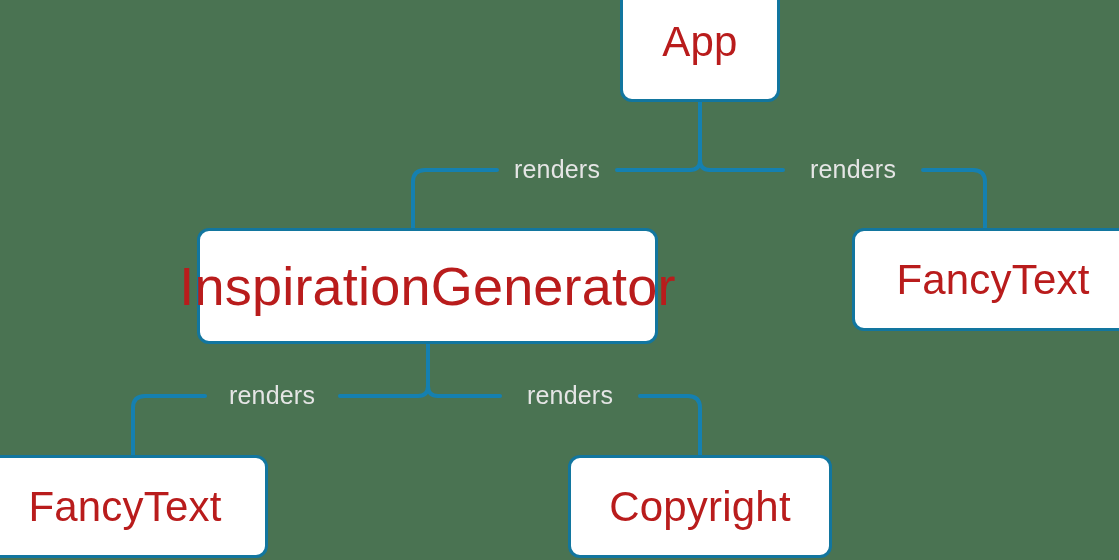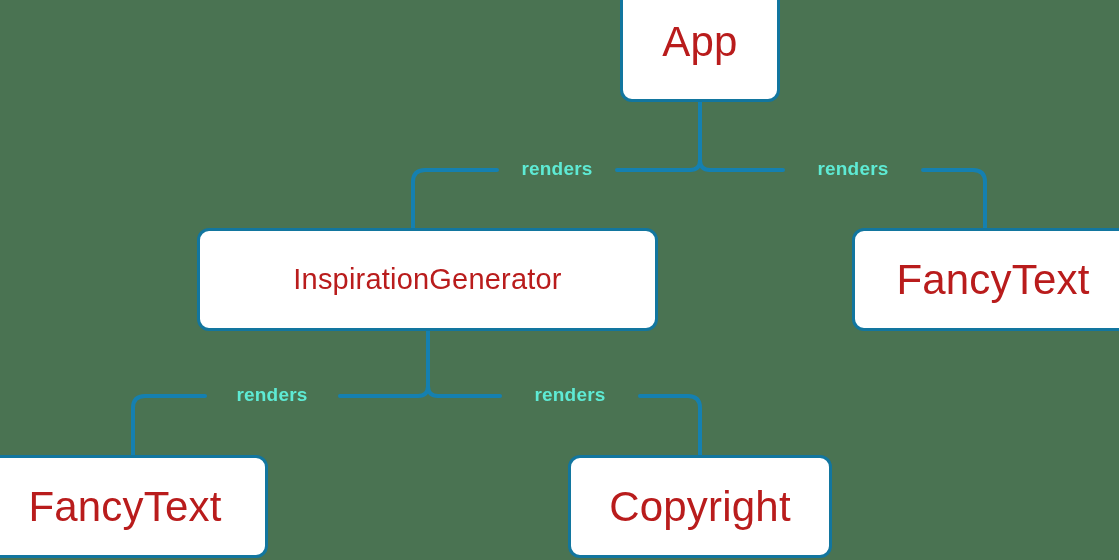--- a/index.html
+++ b/index.html
@@ -40,31 +40,31 @@
     font-weight: 400;
     letter-spacing: 0.2px;
     white-space: nowrap;
     z-index: 2;
   }
   .node-label {
     color: #b91c1c;
   }
   
   #node-app       { left: 620px; top: -18px;  width: 160px; height: 120px; font-size: 42px; }
-  #node-inspgen   { left: 197px; top: 228px;  width: 461px; height: 103px; font-size: 29px; }
+  #node-inspgen   { left: 197px; top: 228px;  width: 461px; height: 116px; font-size: 54px; }
   #node-fancy-r   { left: 852px; top: 228px;  width: 282px; height: 103px; font-size: 42px; }
   #node-fancy-b   { left: -18px; top: 455px;  width: 286px; height: 103px; font-size: 42px; }
   #node-copyright { left: 568px; top: 455px;  width: 264px; height: 103px; font-size: 42px; }
 
   .edge-label {
     position: absolute;
-    color: #5eead4;
+    color: #e5e5e5;
     font-family: "Liberation Sans", sans-serif;
-    font-size: 19px;
-    font-weight: 700;
+    font-size: 25px;
+    font-weight: 400;
     letter-spacing: 0.2px;
     white-space: nowrap;
     transform: translate(-50%, -50%);
     z-index: 3;
   }
   #edge-label-1 { left: 557px; top: 169px; }
   #edge-label-2 { left: 853px; top: 169px; }
   #edge-label-3 { left: 272px; top: 395px; }
   #edge-label-4 { left: 570px; top: 395px; }
 </style>

